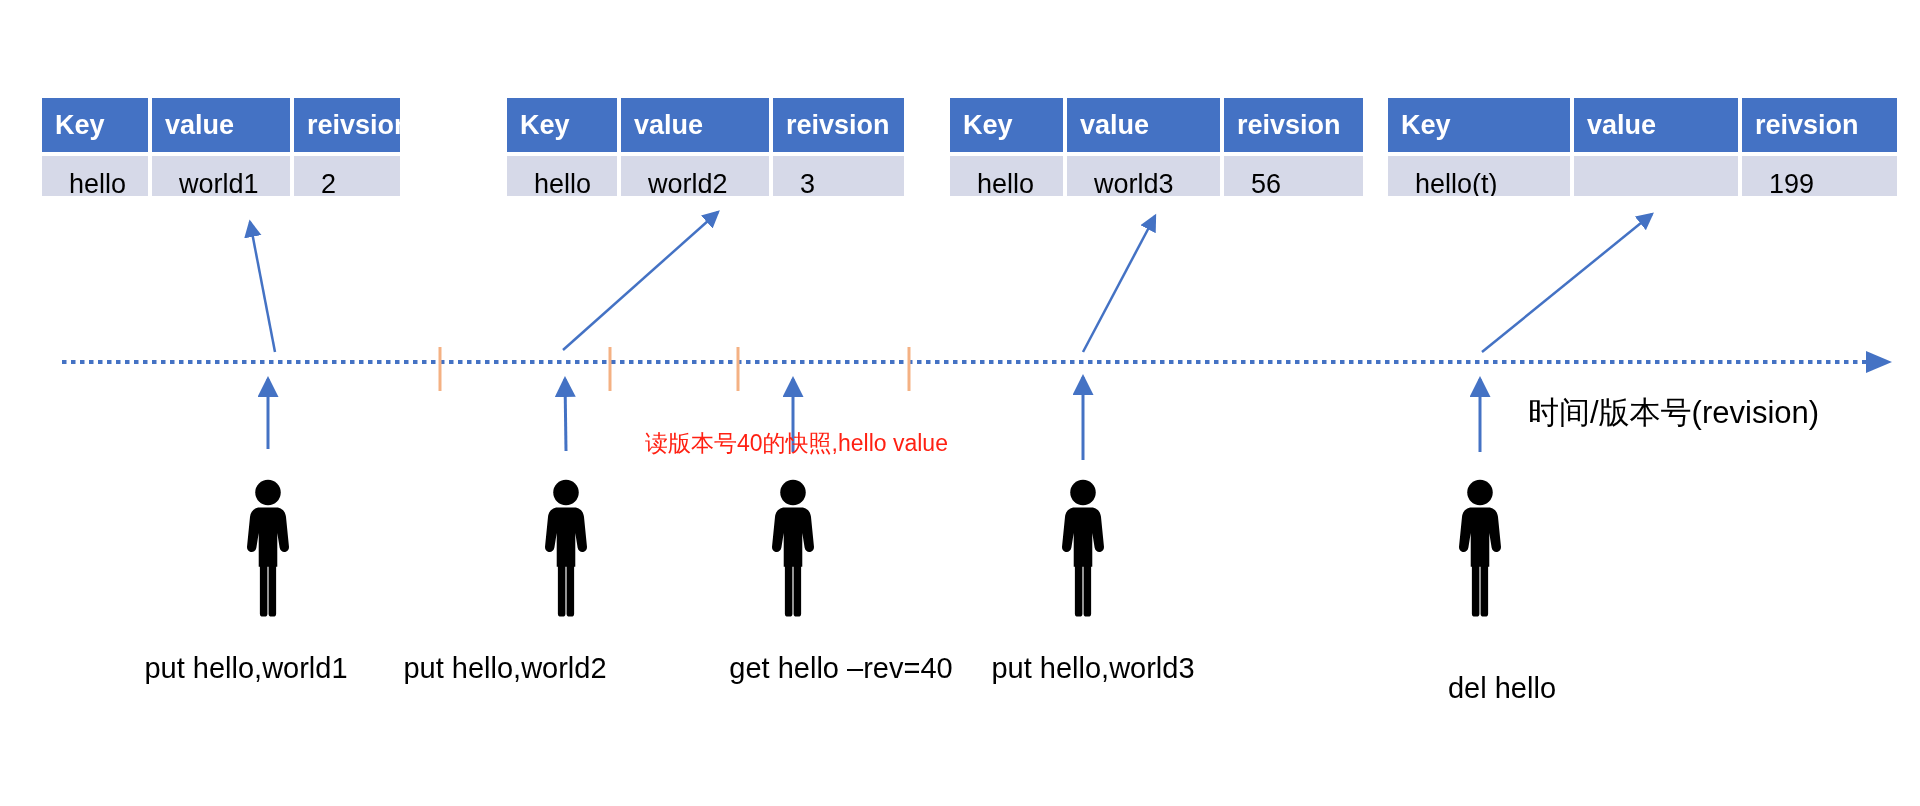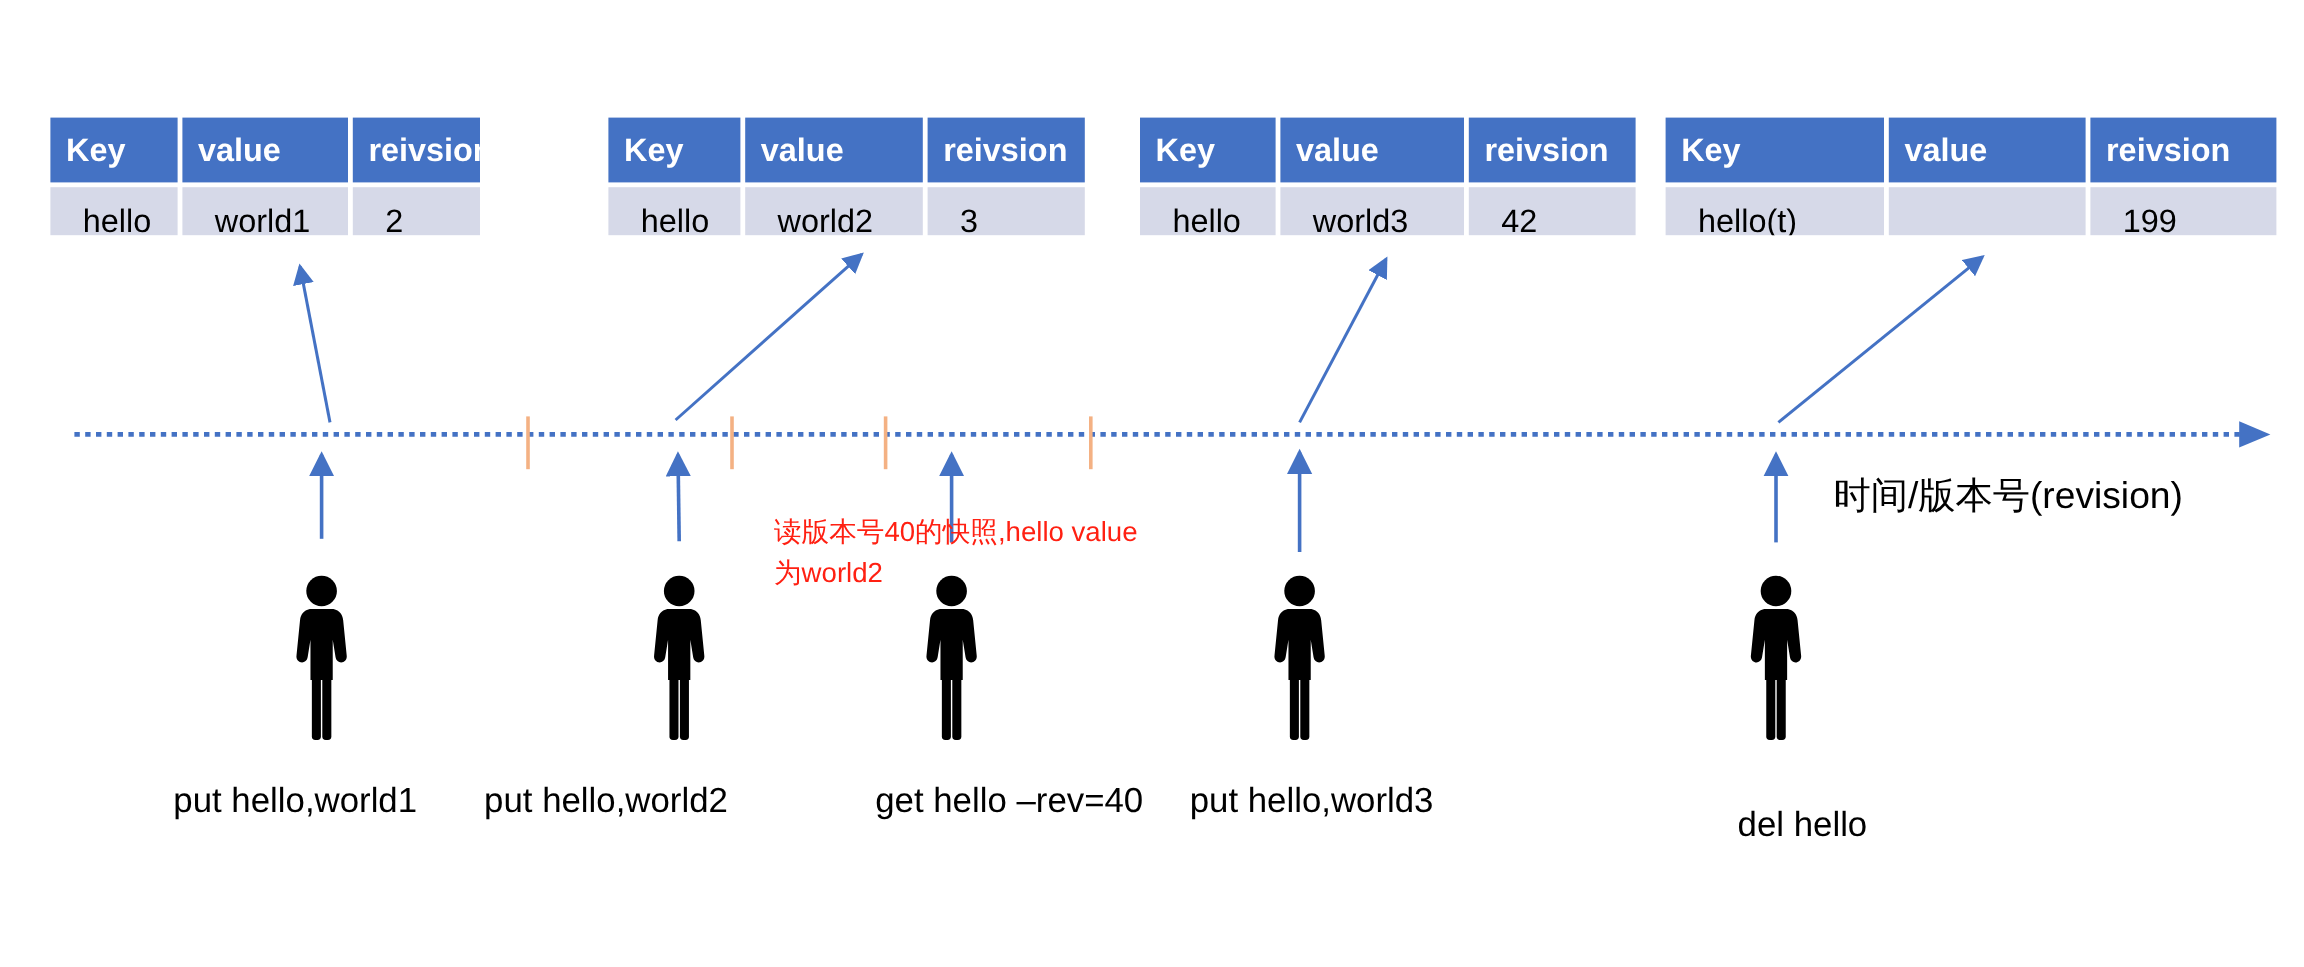--- a/index.html
+++ b/index.html
@@ -85,35 +85,34 @@
   <div class="dcell">world2</div>
   <div class="dcell">3</div>
 </div>
 
 <div class="kv-table" style="left:950px;top:98px;grid-template-columns:113px 153px 139px;">
   <div class="hcell">Key</div>
   <div class="hcell">value</div>
   <div class="hcell">reivsion</div>
   <div class="dcell">hello</div>
   <div class="dcell">world3</div>
-  <div class="dcell">42</div>
+  <div class="dcell">56</div>
 </div>
 
 <div class="kv-table" style="left:1388px;top:98px;grid-template-columns:182px 164px 155px;">
   <div class="hcell">Key</div>
   <div class="hcell">value</div>
   <div class="hcell">reivsion</div>
   <div class="dcell">hello(t)</div>
   <div class="dcell"></div>
   <div class="dcell">199</div>
 </div>
 
 <div class="annotation" style="left:645px;top:426px;color:#FF2012;">
   <div>读版本号40的快照,hello value</div>
-  <div>为world2</div>
 </div>
 
 <div class="axis-label" style="left:1528px;top:392px;">时间/版本号(revision)</div>
 
 <svg width="0" height="0" style="position:absolute">
   <defs>
     <g id="person-shape">
       <circle cx="50" cy="26" r="22" fill="#000"></circle>
       <path fill="#000" d="M33,52 C24,54 20,60 19,68 L14,118 C12,130 28,133 30,121
         L34,96 L34,154 L66,154 L66,96 L70,121 C72,133 88,130 86,118 L81,68

